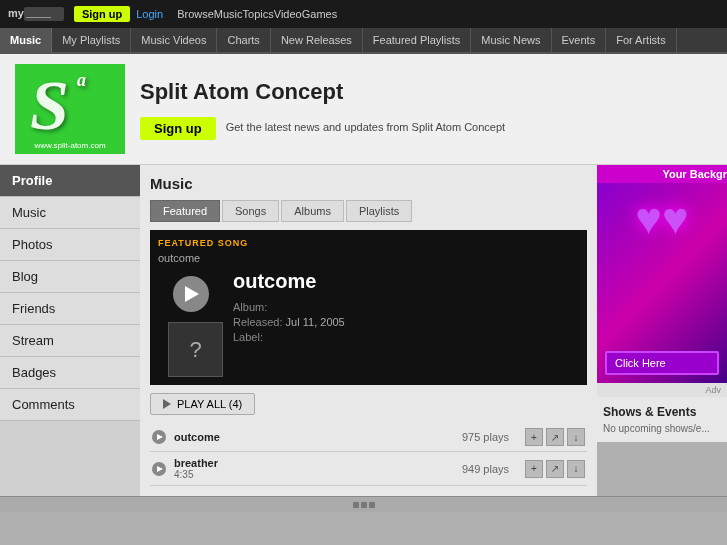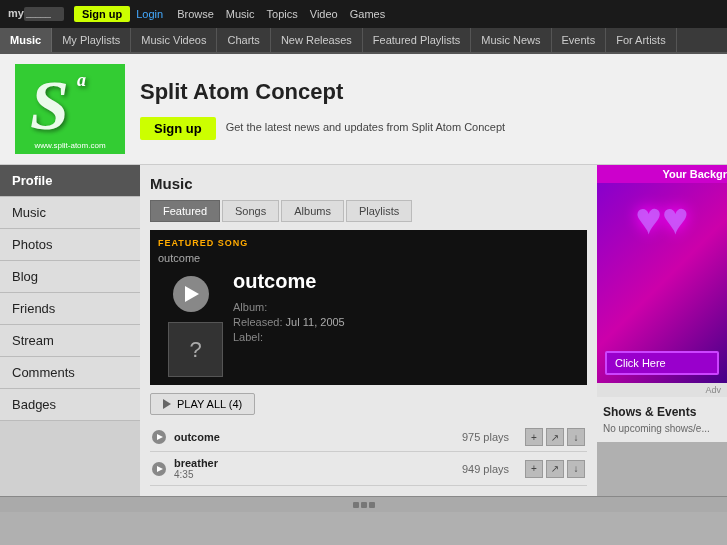--- a/index.html
+++ b/index.html
@@ -35,21 +35,21 @@
     }
     .btn-login-top {
       background: transparent;
       color: #4af;
       font-size: 11px;
       border: none;
       cursor: pointer;
     }
     .nav-links {
       display: flex;
-      gap: 12px;
+      gap: 0;
       margin-left: 8px;
     }
     .nav-links a {
       color: #ccc;
       font-size: 11px;
       text-decoration: none;
       cursor: pointer;
     }
 
     
@@ -490,22 +490,22 @@
 
 <div id="content-area">
 
   <div id="sidebar">
     <div class="sidebar-item active">Profile</div>
     <div class="sidebar-item">Music</div>
     <div class="sidebar-item">Photos</div>
     <div class="sidebar-item">Blog</div>
     <div class="sidebar-item">Friends</div>
     <div class="sidebar-item">Stream</div>
+    <div class="sidebar-item">Badges</div>
     <div class="sidebar-item">Comments</div>
-    <div class="sidebar-item">Badges</div>
   </div>
 
   <div id="main-content">
     <h2>Music</h2>
 
     <div class="tabs">
       <div class="tab active">Featured</div>
       <div class="tab">Songs</div>
       <div class="tab">Albums</div>
       <div class="tab">Playlists</div>

